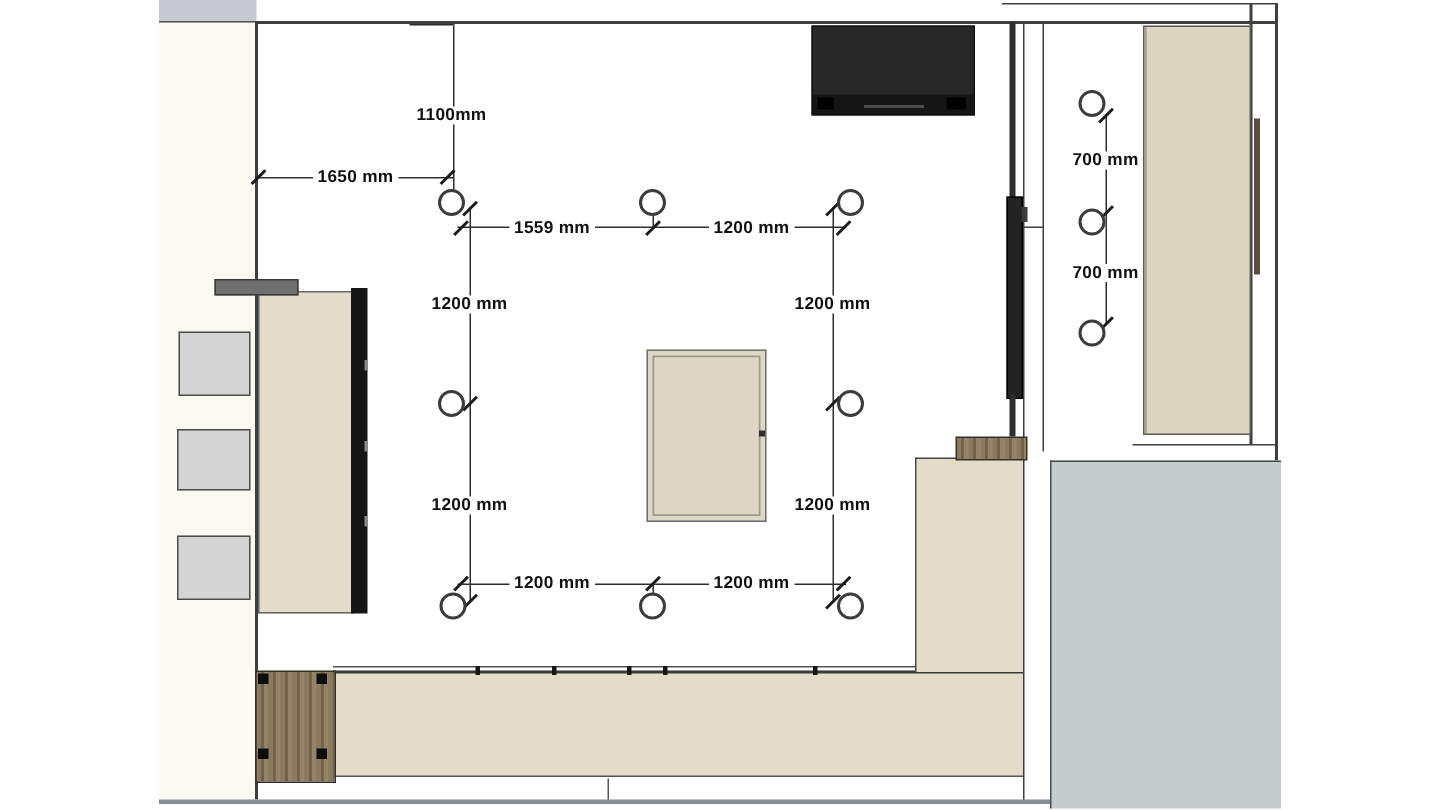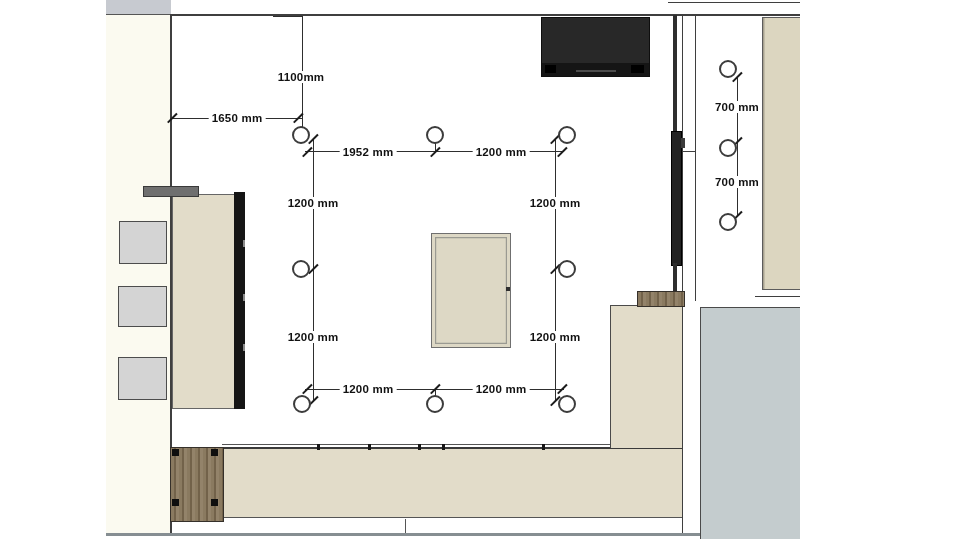--- a/index.html
+++ b/index.html
@@ -1,16 +1,16 @@
 <!DOCTYPE html>
 <html><head>
 <meta charset="utf-8">
 <style>
   html,body{margin:0;padding:0;background:#ffffff;}
-  #plan{position:relative;width:800px;height:540px;background:#ffffff;overflow:hidden;
+  #plan{position:relative;width:960px;height:540px;background:#ffffff;overflow:hidden;
         font-family:"Liberation Sans",sans-serif;}
   .abs{position:absolute;}
   .line{position:absolute;background:#3f3f3f;}
   .dimline{position:absolute;background:#2e2e2e;}
   .tick{position:absolute;width:13px;height:2.4px;background:#1c1c1c;transform:rotate(-45deg);}
   .light{position:absolute;width:14px;height:14px;border:2.2px solid #3c3c3c;border-radius:50%;background:#fff;box-sizing:content-box;}
   .dim-label{position:absolute;transform:translate(-50%,-50%);font-weight:bold;font-size:11.5px;
              color:#111;background:#fff;padding:0 3px;white-space:nowrap;letter-spacing:0.2px;}
   .beige{background:#e2dcc9;}
   .wood{background:repeating-linear-gradient(90deg,#8a7a60 0 3px,#72624a 3px 5px,#93836a 5px 8px);
@@ -125,21 +125,21 @@
   <div class="light" style="left:292.8px;top:394.8px;"></div>
   <div class="light" style="left:425.8px;top:394.8px;"></div>
   <div class="light" style="left:557.8px;top:394.8px;"></div>
 
   <div class="light" style="left:718.8px;top:59.8px;"></div>
   <div class="light" style="left:718.8px;top:138.8px;"></div>
   <div class="light" style="left:718.8px;top:212.8px;"></div>
 
   <div class="dim-label" style="left:301px;top:77px;">1100mm</div>
   <div class="dim-label" style="left:237px;top:118px;">1650 mm</div>
-  <div class="dim-label" style="left:368px;top:151.5px;">1952 mm</div>
+  <div class="dim-label" style="left:368px;top:151.5px;">1559 mm</div>
   <div class="dim-label" style="left:501px;top:151.5px;">1200 mm</div>
   <div class="dim-label" style="left:313px;top:203px;">1200 mm</div>
   <div class="dim-label" style="left:555px;top:203px;">1200 mm</div>
   <div class="dim-label" style="left:313px;top:337px;">1200 mm</div>
   <div class="dim-label" style="left:555px;top:337px;">1200 mm</div>
   <div class="dim-label" style="left:368px;top:389px;">1200 mm</div>
   <div class="dim-label" style="left:501px;top:389px;">1200 mm</div>
   <div class="dim-label" style="left:737px;top:107px;">700 mm</div>
   <div class="dim-label" style="left:737px;top:182px;">700 mm</div>
 

